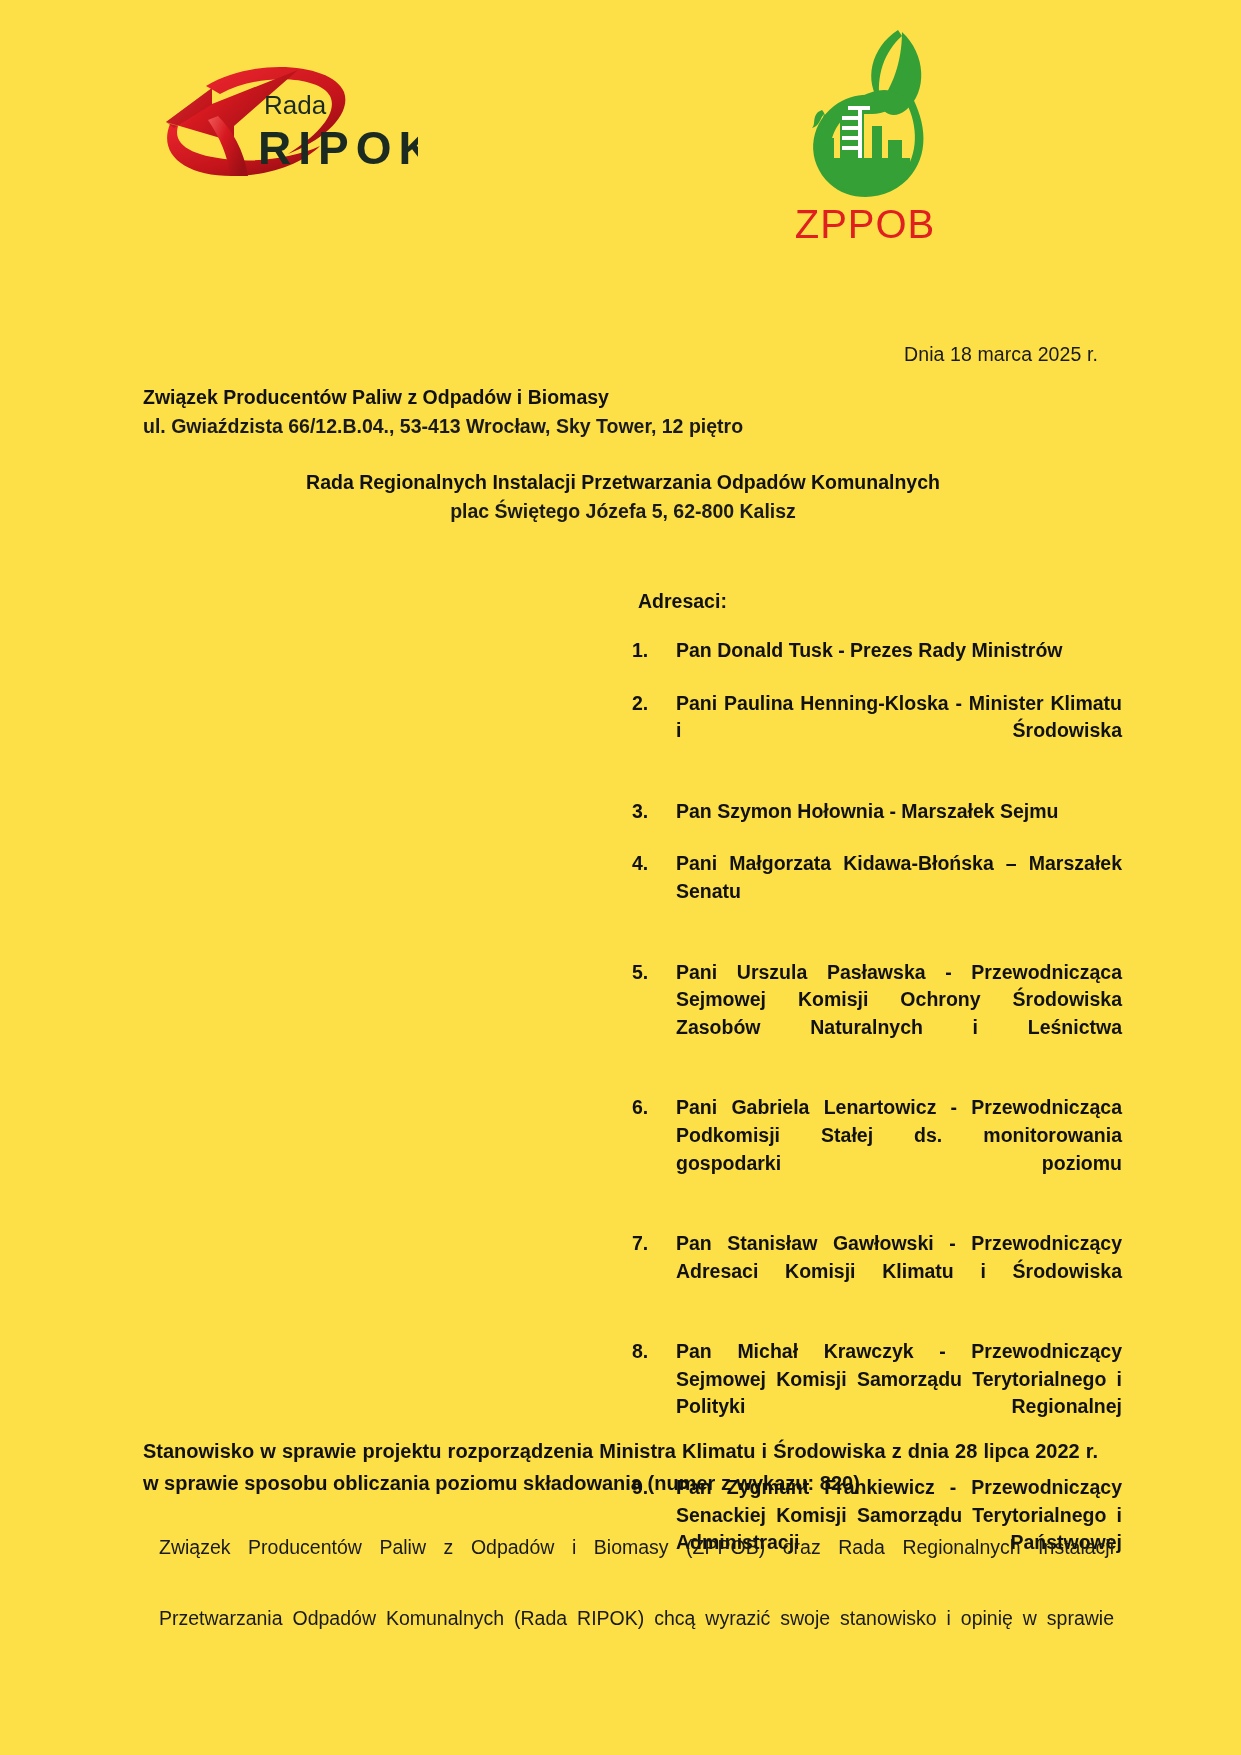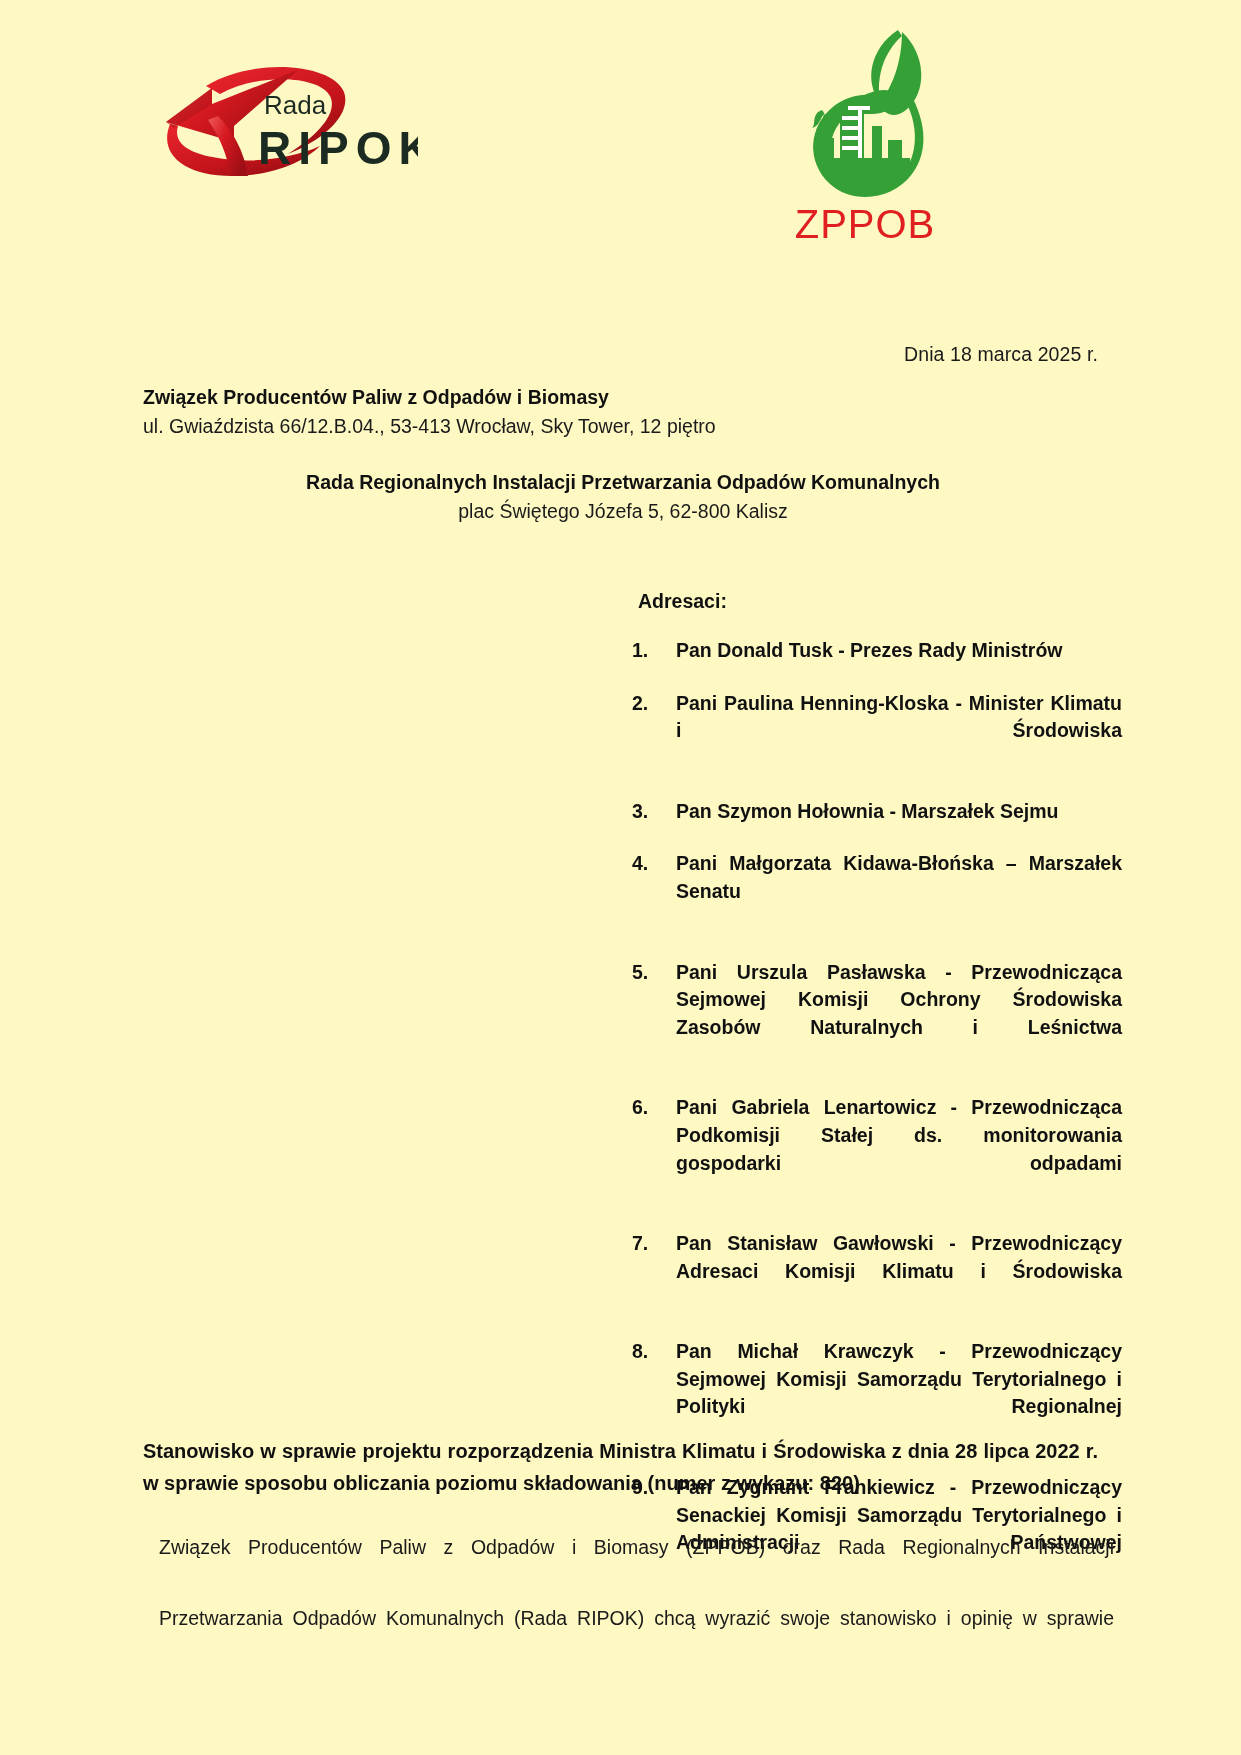--- a/index.html
+++ b/index.html
@@ -13,21 +13,21 @@
     position: relative;
     overflow: hidden;
     font-family: "Liberation Sans", sans-serif;
     color: #181818;
     -webkit-font-smoothing: antialiased;
   }
 
   .page {
     position: absolute;
     inset: 0;
-    background: #fef9c3;
+    background: #fde047;
   }
 
   
   .logo-row {
     position: absolute;
     top: 0;
     left: 0;
     width: 1241px;
     height: 270px;
   }
@@ -71,21 +71,21 @@
   .sender-2 { top: 468px; text-align: center; }
 
   .org-name {
     font-size: 19.5px;
     font-weight: bold;
     line-height: 1.48;
     color: #111;
   }
   .org-addr {
     font-size: 19.5px;
-    font-weight: normal;
+    font-weight: bold;
     line-height: 1.48;
     color: #1a1a1a;
   }
 
   
   .addressees {
     position: absolute;
     left: 608px;
     top: 590px;
     width: 490px;
@@ -273,21 +273,21 @@
       <li class="no-justify">
         <span class="txt">Pan Szymon Hołownia - Marszałek Sejmu</span>
       </li>
       <li>
         <span class="txt">Pani Małgorzata Kidawa-Błońska – Marszałek Senatu</span>
       </li>
       <li>
         <span class="txt">Pani Urszula Pasławska - Przewodnicząca Sejmowej Komisji Ochrony Środowiska Zasobów Naturalnych i Leśnictwa</span>
       </li>
       <li>
-        <span class="txt">Pani Gabriela Lenartowicz - Przewodnicząca Podkomisji Stałej ds. monitorowania gospodarki odpadami</span>
+        <span class="txt">Pani Gabriela Lenartowicz - Przewodnicząca Podkomisji Stałej ds. monitorowania gospodarki poziomu</span>
       </li>
       <li>
         <span class="txt">Pan Stanisław Gawłowski - Przewodniczący Adresaci Komisji Klimatu i Środowiska</span>
       </li>
       <li>
         <span class="txt">Pan Michał Krawczyk - Przewodniczący Sejmowej Komisji Samorządu Terytorialnego i Polityki Regionalnej</span>
       </li>
       <li>
         <span class="txt">Pan Zygmunt Frankiewicz - Przewodniczący Senackiej Komisji Samorządu Terytorialnego i Administracji Państwowej</span>
       </li>

